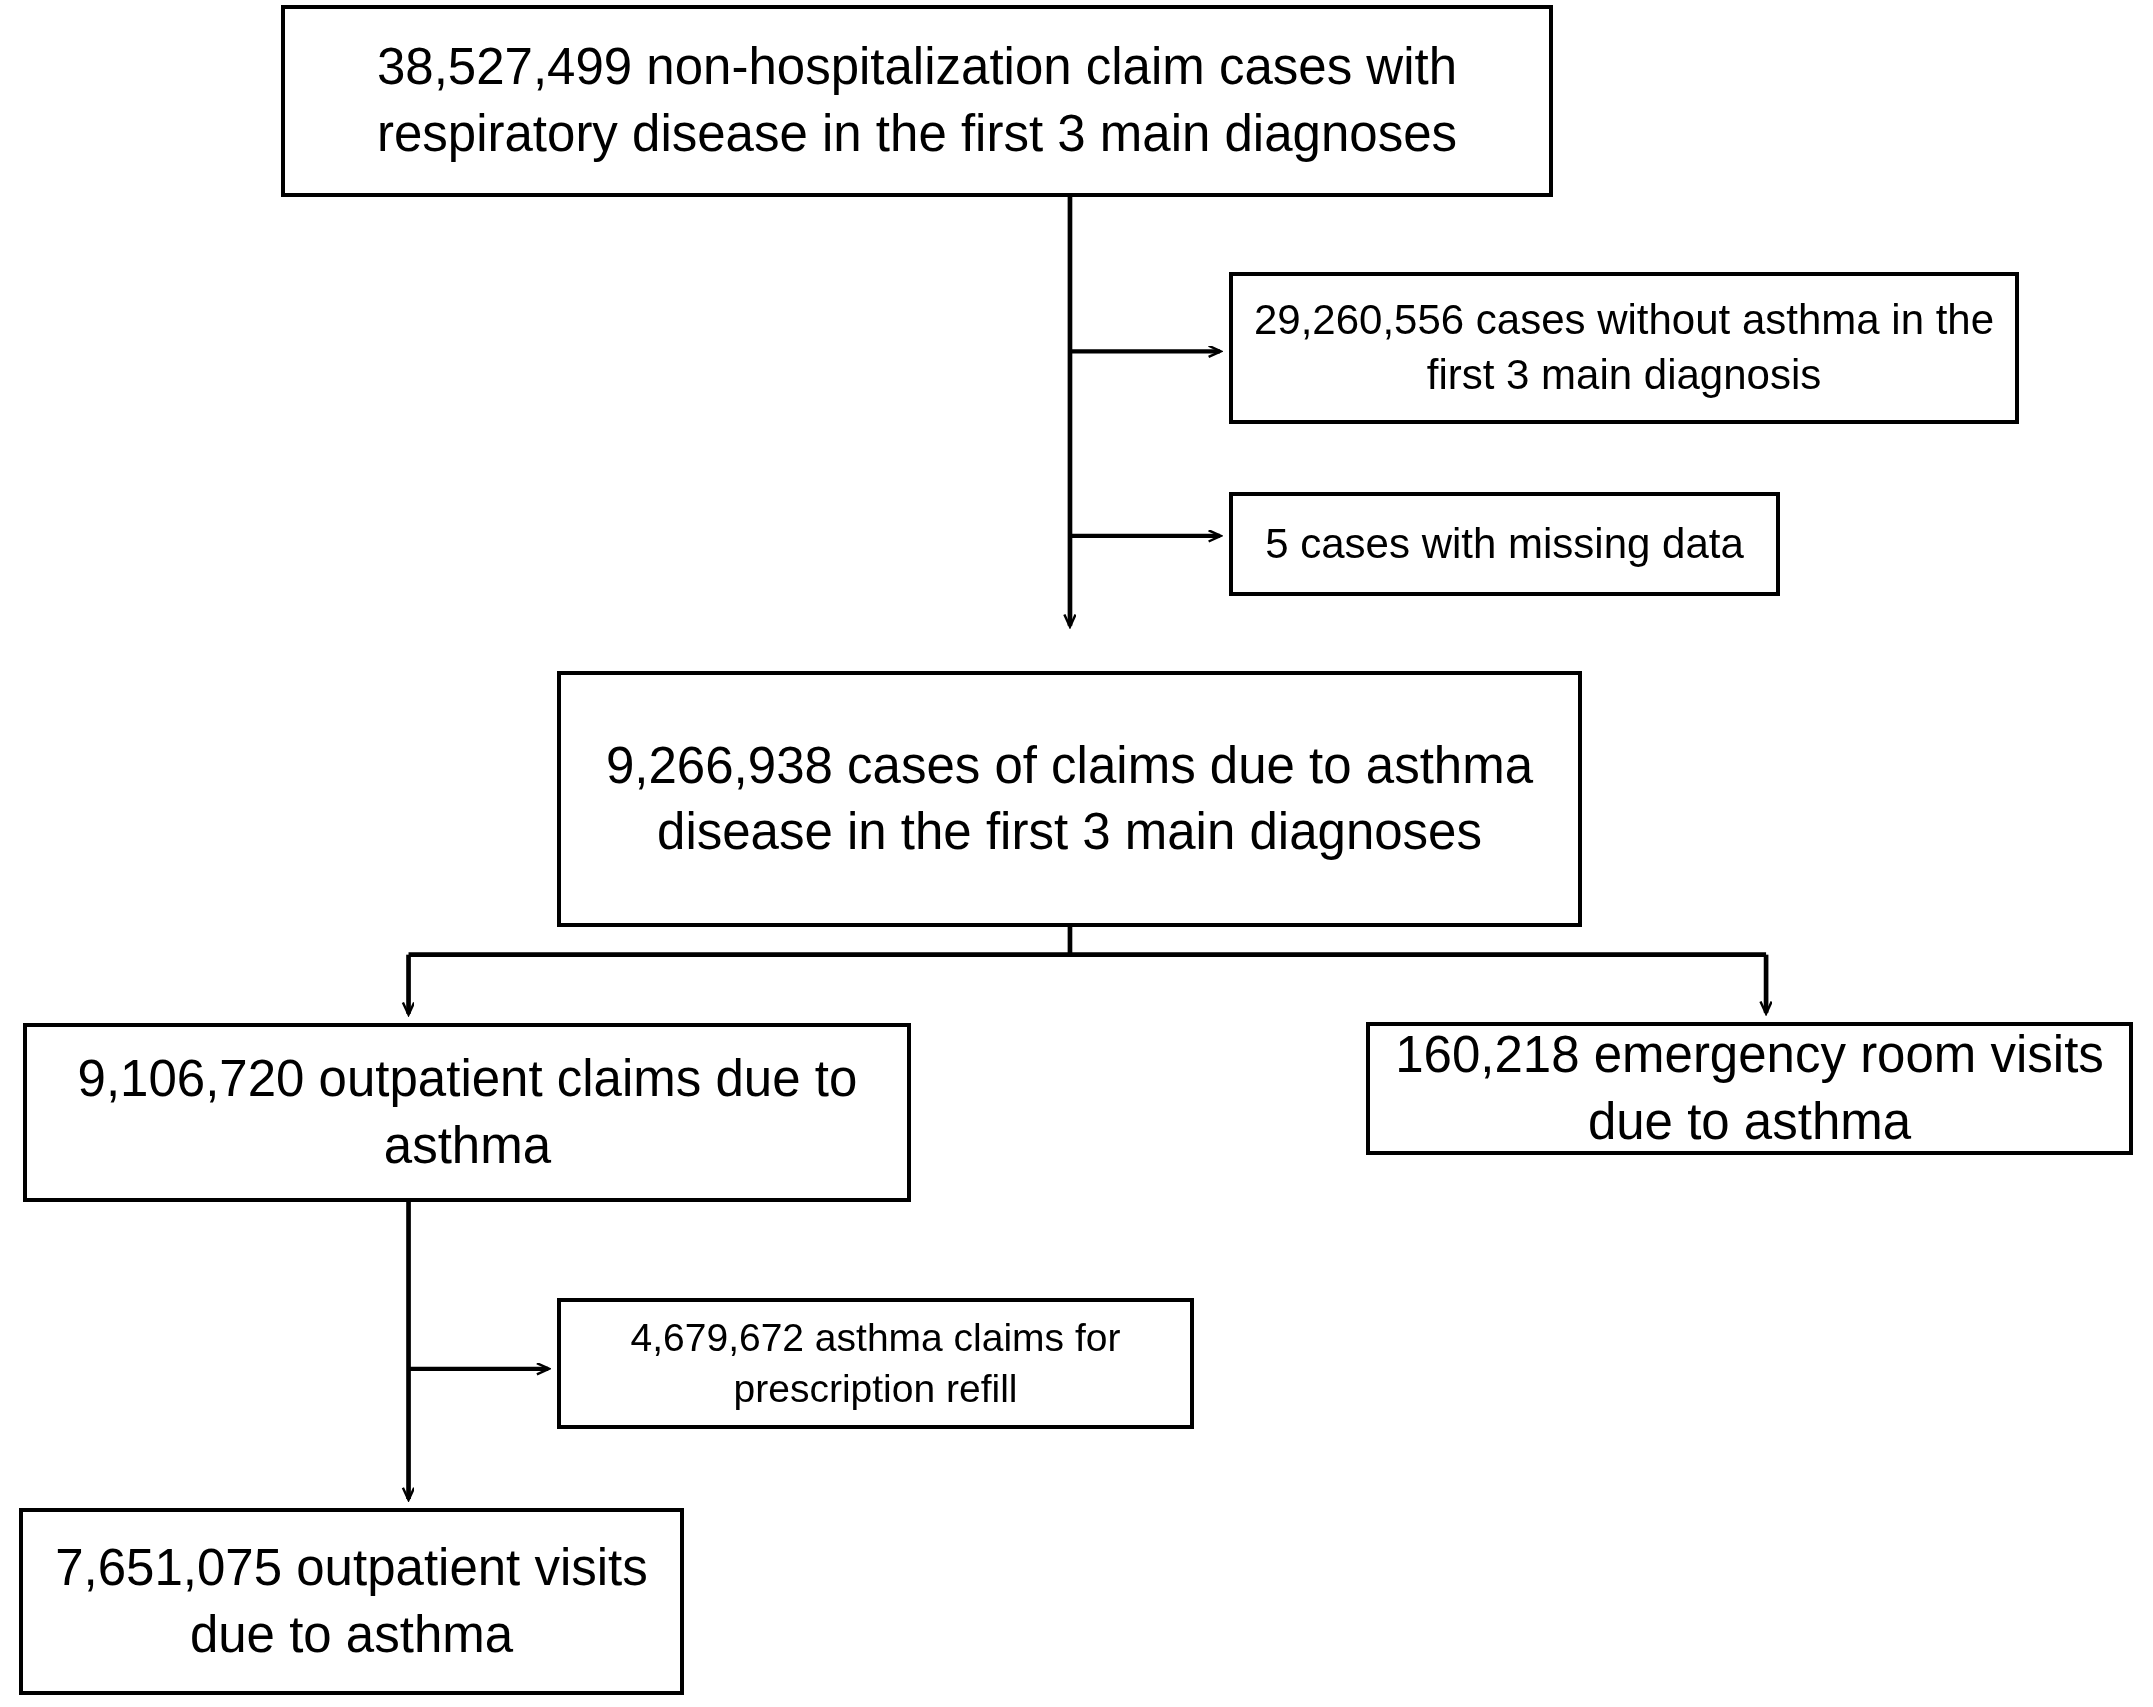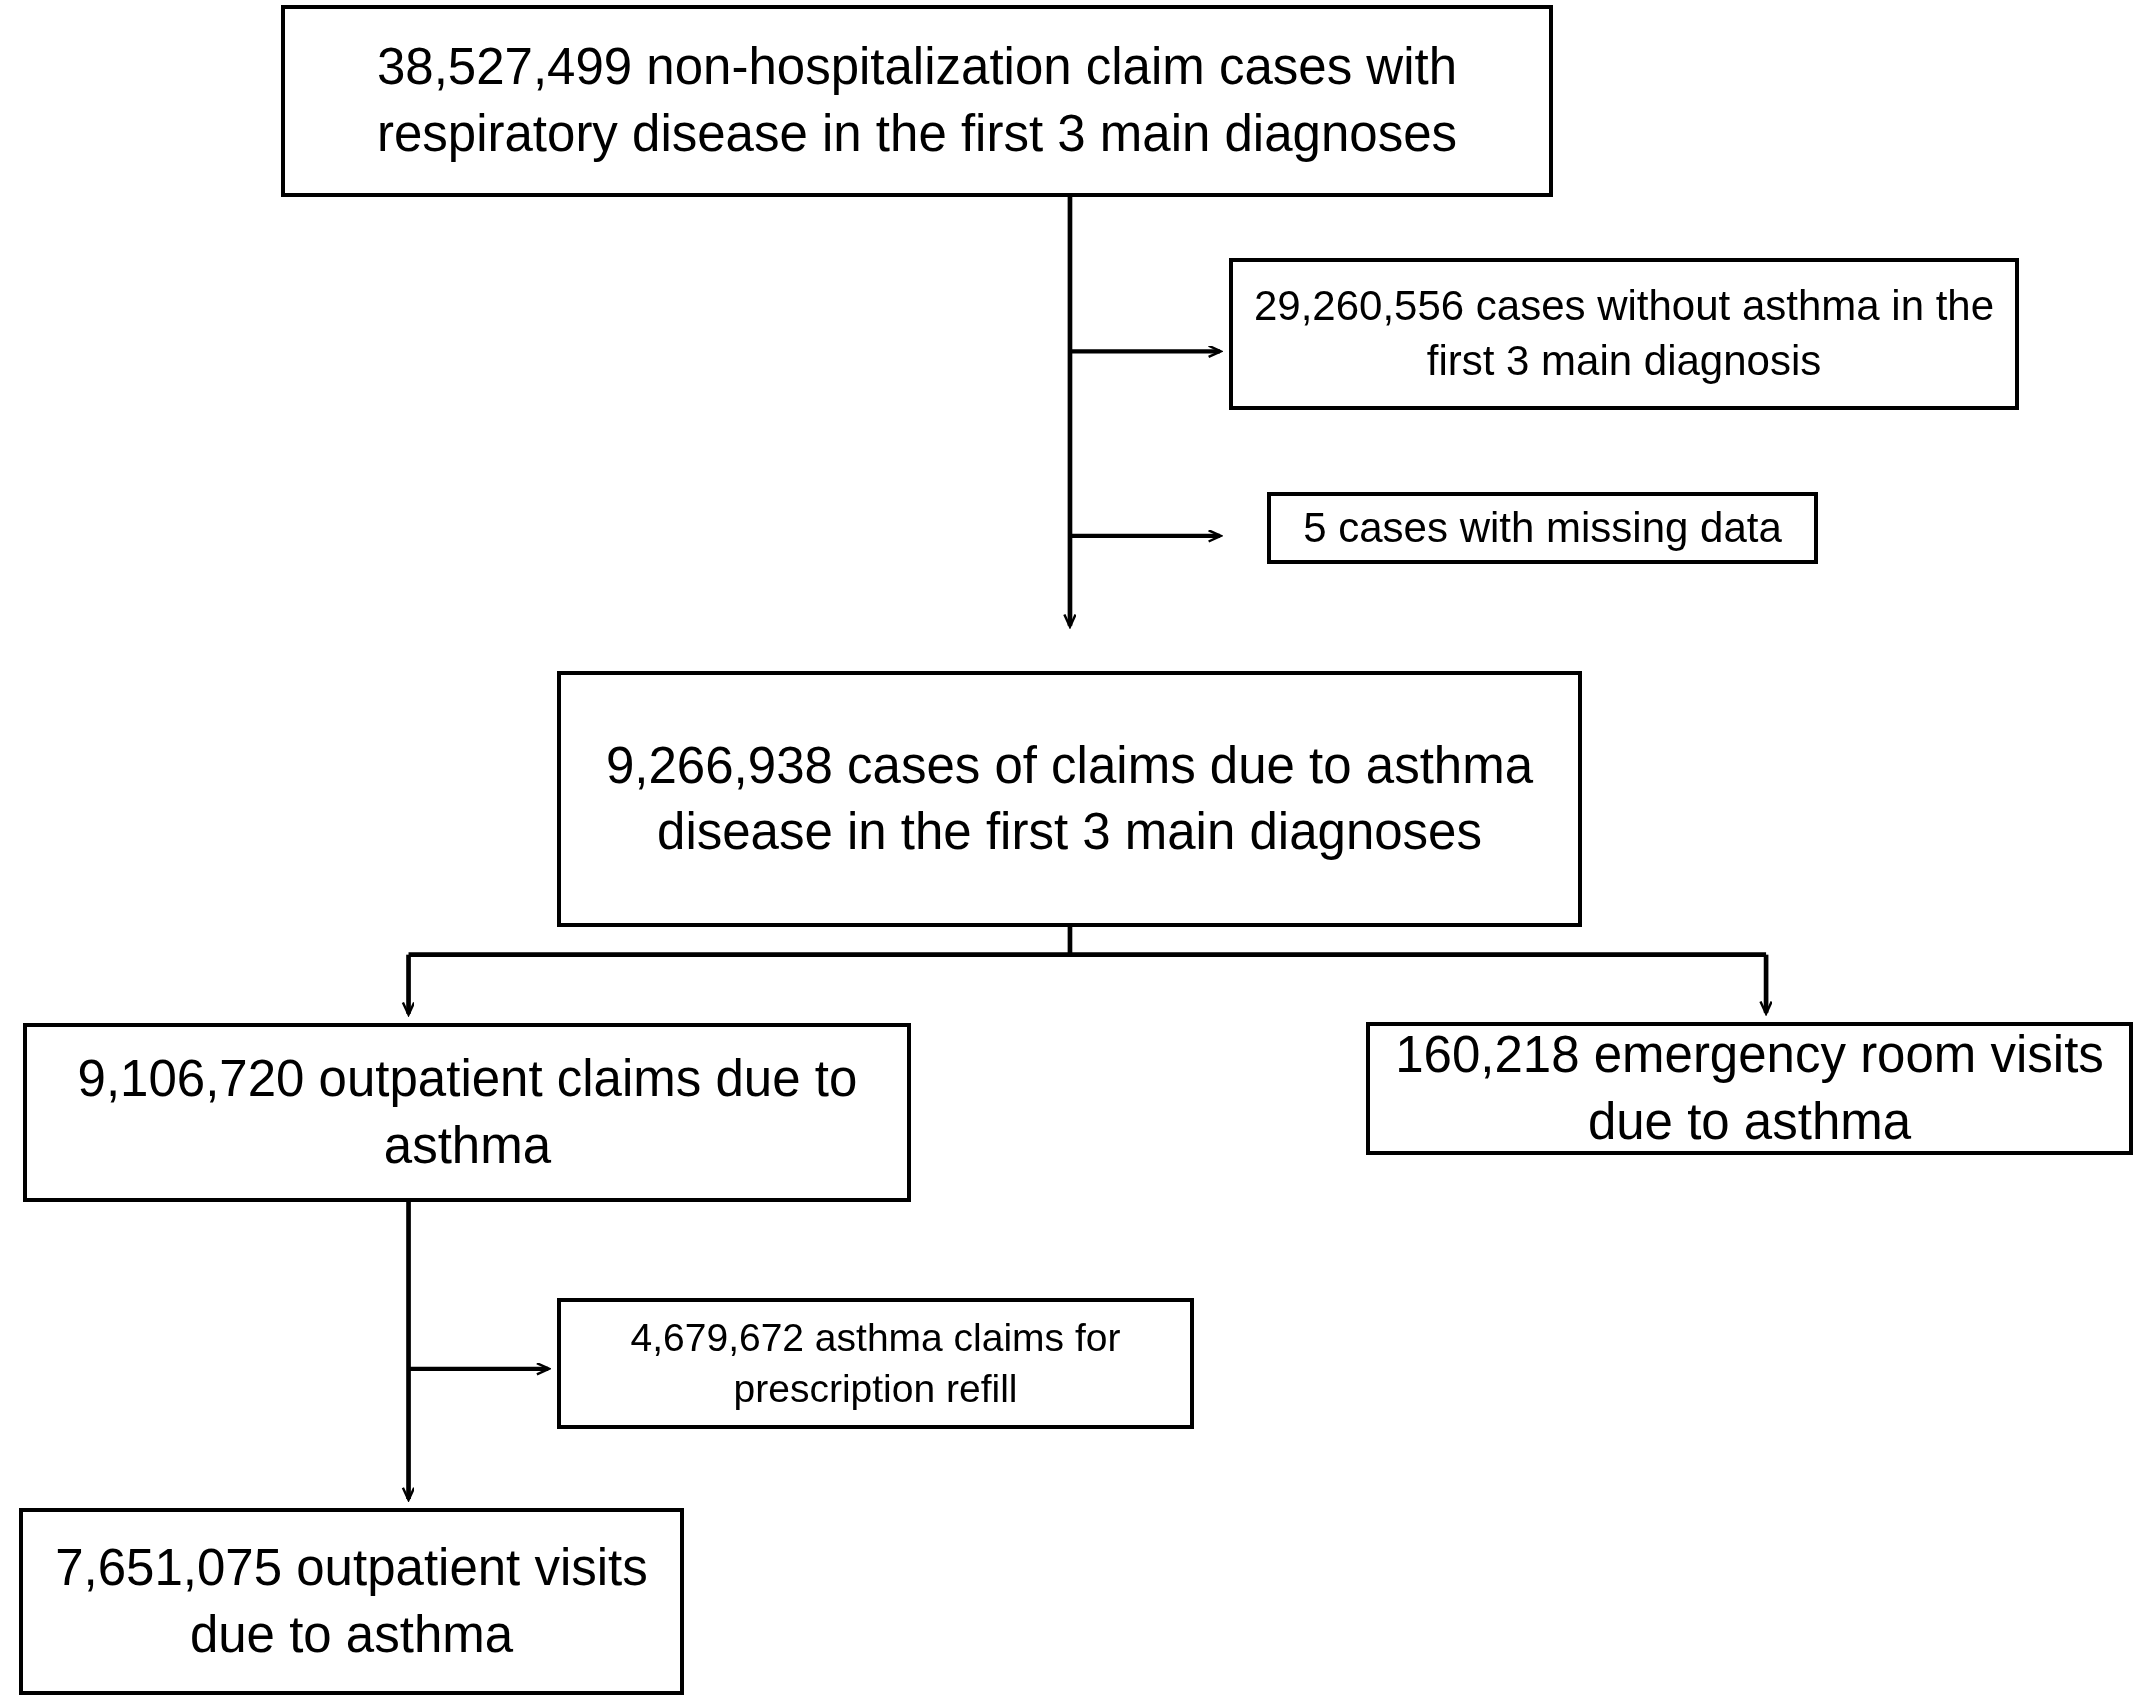--- a/index.html
+++ b/index.html
@@ -36,22 +36,22 @@
     line-height: 1.30;
     padding: 3.7px 15px;
   }
   .node-text {
     display: block;
     width: 100%;
   }
 
   
   #node-top       { left: 281px;  top: 4.7px;    width: 1272px; height: 192px; font-size: 51px; }
-  #node-excl1     { left: 1229px; top: 258px;  width: 790px;  height: 152px; font-size: 42px; justify-content: center; }
-  #node-excl2     { left: 1229px; top: 492px;  width: 551px;  height: 72px;  font-size: 42px; margin-left: 38px; }
+  #node-excl1     { left: 1229px; top: 272px;  width: 790px;  height: 152px; font-size: 42px; justify-content: center; }
+  #node-excl2     { left: 1229px; top: 492px;  width: 551px;  height: 104px;  font-size: 42px; }
   #node-asthma    { left: 557px;  top: 635px;  width: 1025px; height: 256px; font-size: 51px; margin-top: 36px; }
   #node-outclaims { left: 23.4px;   top: 1023px; width: 888px;  height: 179px; font-size: 51px; }
   #node-er        { left: 1366px; top: 1022px; width: 767px;  height: 133px; font-size: 51px; }
   #node-refill    { left: 557px;  top: 1298px; width: 637px;  height: 131px; font-size: 39px; }
   #node-outvisits { left: 19px;   top: 1508px; width: 665px;  height: 187px; font-size: 51px; }
 </style>
 </head>
 <body>
 
 <div id="canvas">

